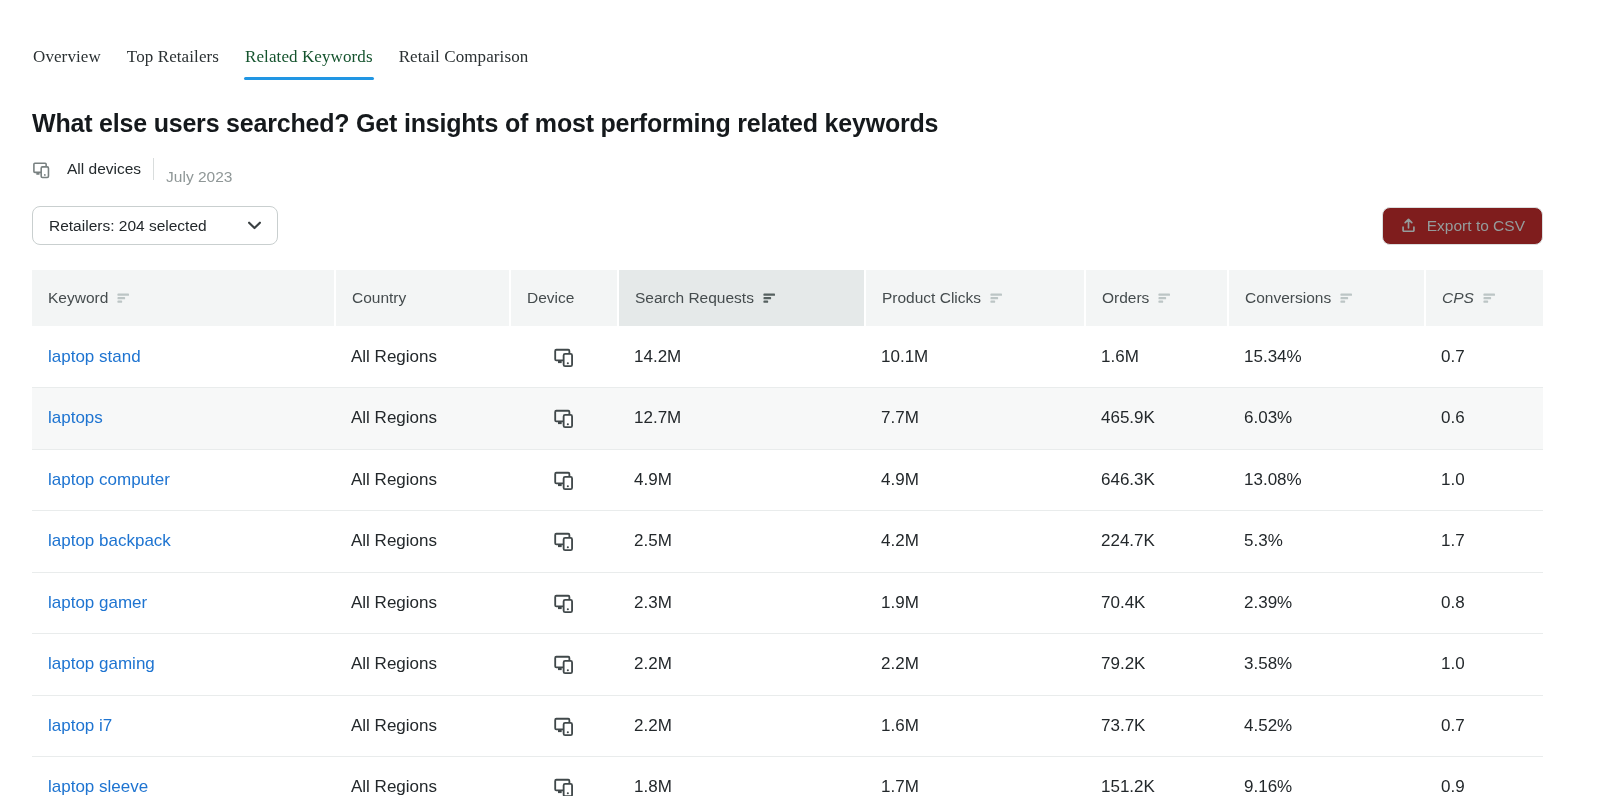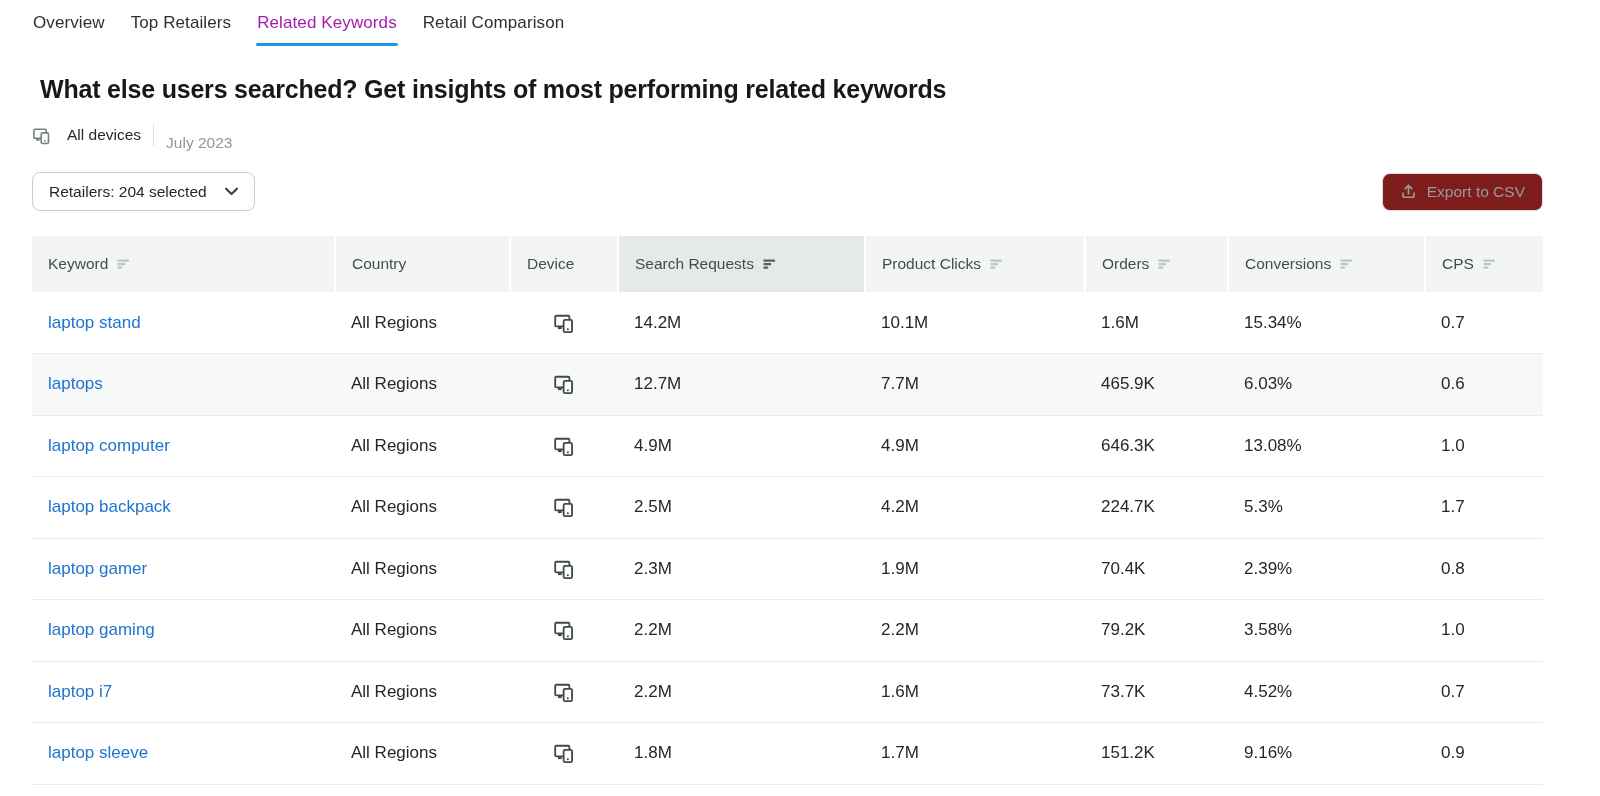--- a/index.html
+++ b/index.html
@@ -17,65 +17,65 @@
     color: #23282b;
     width: 1600px;
     height: 796px;
     overflow: hidden;
   }
   .page { width: 1511px; margin-left: 32px; }
 
   
   .tabs { display: flex; gap: 24px; padding-top: 13px; }
   .tab {
-    background: none; border: none; font-family: Liberation Sans, sans-serif;
+    background: none; border: none; font-family: Liberation Serif, serif;
     font-size: 17px; color: #2b3133; padding: 0 1px 13px;
-    cursor: pointer; position: relative; letter-spacing: 0.1px;
-  }
-  .tab.active { color: #a21caf; }
+    cursor: pointer; position: relative; letter-spacing: 0.1px; margin-top: 34px;
+  }
+  .tab.active { color: #14532d; }
   .tab.active::after {
     content: ""; position: absolute; left: 0; right: 0; bottom: 0;
     height: 3px; border-radius: 2px; background: var(--accent-blue);
   }
 
   
   h1 {
-    margin: 29px 8px 0; font-size: 25px; font-weight: 700;
+    margin: 29px 0 0; font-size: 25px; font-weight: 700;
     color: #15191c; letter-spacing: -0.2px;
   }
   .meta { margin-top: 14px; display: flex; align-items: center; gap: 12px; font-size: 15.5px; }
   .meta .devices { display: flex; align-items: center; gap: 16px; color: #242a2d; }
   .meta .devices svg { color: #788080; }
   .meta .sep { width: 1px; height: 22px; background: #d9dddd; }
   .meta .period { color: #8f9797; margin-top: 16px; }
 
   
   .controls { margin-top: 20px; display: flex; justify-content: space-between; align-items: center; }
   .dropdown {
     display: flex; align-items: center; justify-content: space-between;
-    width: 223px; height: 39px; padding: 1px 16px;
+    width: 246px; height: 39px; padding: 1px 16px;
     border: 1px solid #c9cfcf; border-radius: 8px; background: #fff;
     font-family: inherit; font-size: 15.5px; color: #23282b; cursor: pointer;
   }
   .dropdown svg { color: #3a4042; }
   .export-btn {
     display: flex; align-items: center; gap: 10px; height: 38px; padding: 0 17px;
     border: 1px solid #dadede; border-radius: 8px; background: #7f1d1d;
     font-family: inherit; font-size: 15.5px; color: #959c9c; cursor: pointer;
   }
   .export-btn svg { color: #959c9c; }
 
   
   table { margin-top: 25px; border-collapse: collapse; table-layout: fixed; width: 1511px; }
   thead th {
     background: var(--header-bg); height: 56px; text-align: left;
     font-weight: 400; font-size: 15.5px; color: #454c4e;
     padding: 0 0 0 16px; border-right: 2px solid #fff; cursor: pointer;
   }
-  thead th:last-child { border-right: none; }
+  thead th:last-child { border-right: none; font-style: italic; }
   thead th.sorted { background: var(--sorted-header-bg); }
   .th-inner { display: inline-flex; align-items: center; gap: 9px; }
   .sort-icon { color: #bcc5c5; flex: none; }
   th.sorted .sort-icon { color: #55605f; }
 
   tbody td {
     height: 61.5px; border-bottom: 1px solid var(--border-gray);
     padding: 0 0 0 16px; font-size: 17px; color: #23282b; background: #fff;
   }
   tbody tr.highlight td { background: var(--row-hover-bg); }

